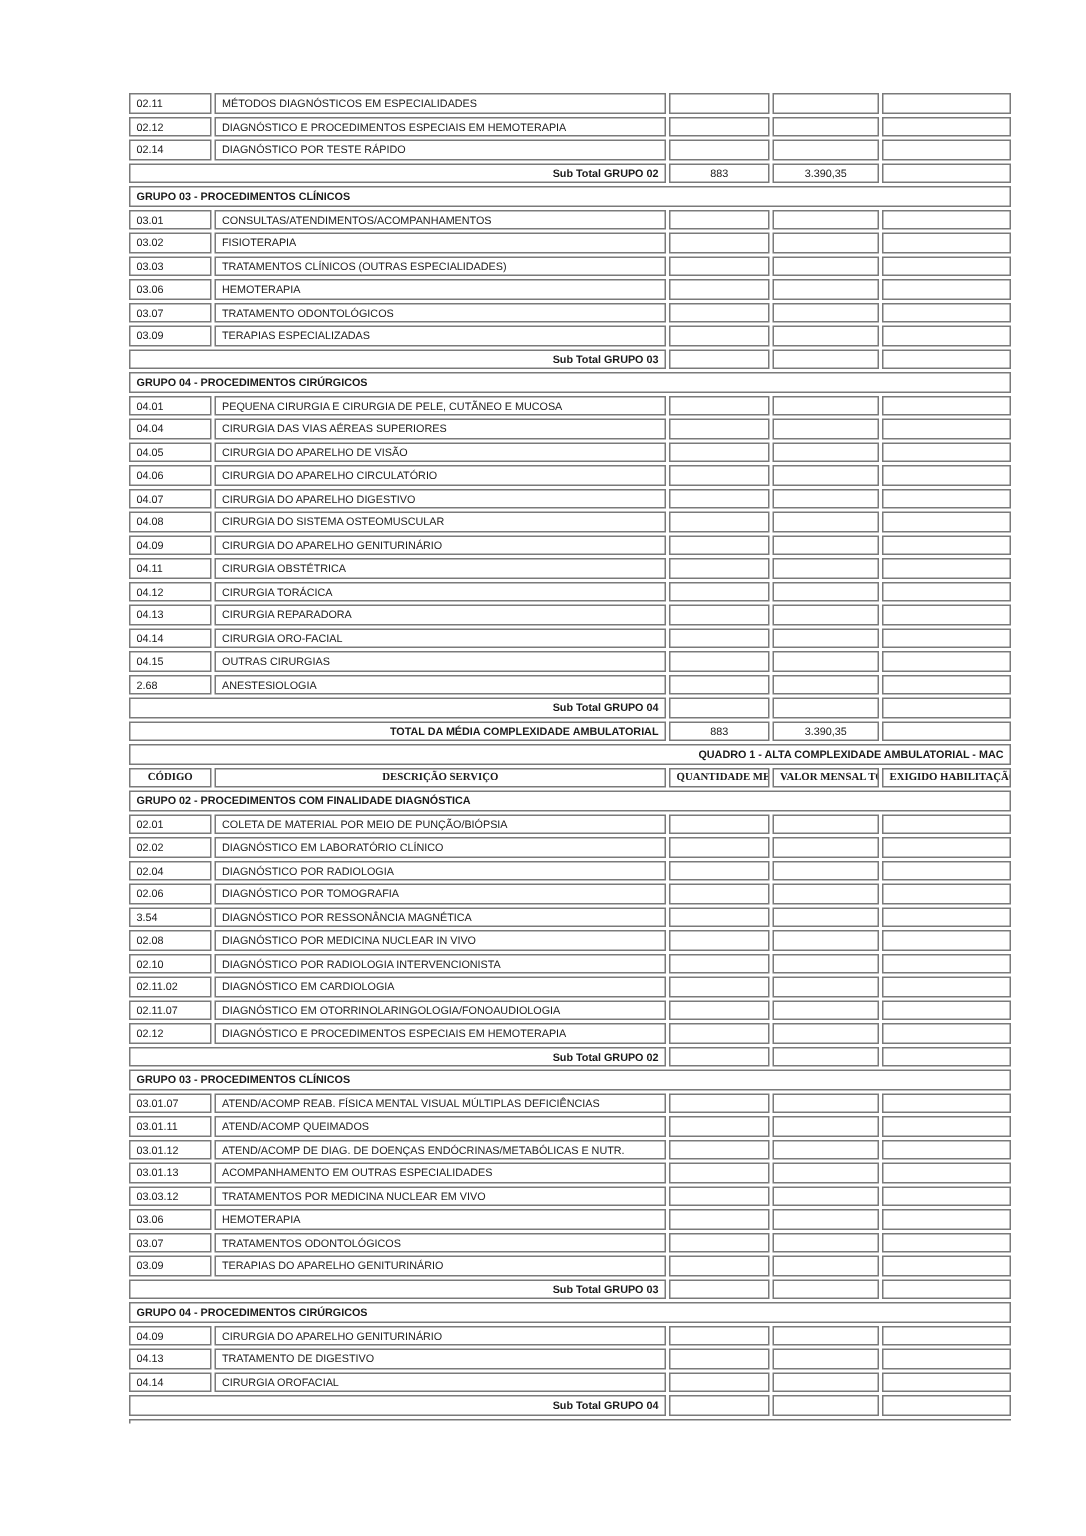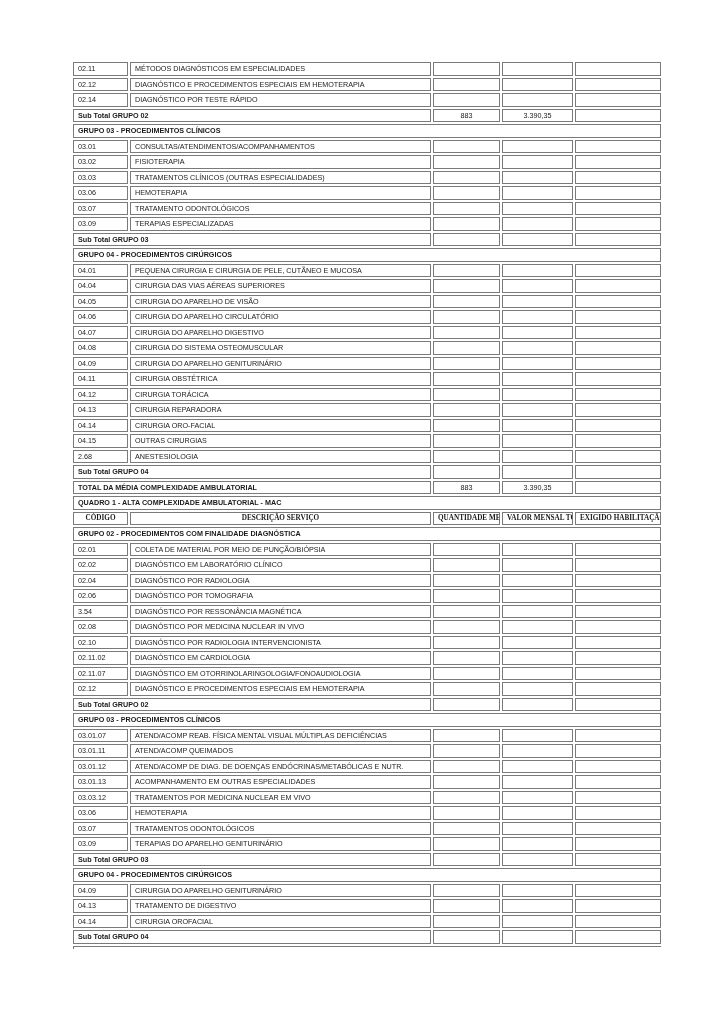--- a/index.html
+++ b/index.html
@@ -10,21 +10,21 @@
     body {
       width: 724px;
       height: 1024px;
       position: relative;
       overflow: hidden;
       font-family: "Liberation Sans", sans-serif;
       color: #1a1a1a;
     }
     .page {
       position: absolute;
-      left: 71px;
+      left: 84px;
       top: 60px;
       width: 584px;
     }
     table.grid {
       border-collapse: separate;
       border-spacing: 2px;
       width: 584px;
       table-layout: fixed;
       margin-left: 0;
     }
@@ -34,21 +34,21 @@
       padding: 0 4px;
       font-size: 7.2px;
       line-height: 11px;
       white-space: nowrap;
       overflow: hidden;
       background: #ffffff;
     }
     td.code { }
     td.desc { }
     td.num { text-align: center; }
-    td.center { text-align: left; font-weight: bold; }
+    td.center { text-align: right; font-weight: bold; }
     td.group { font-weight: bold; margin-left: 20px; }
     td.head {
       text-align: center;
       font-weight: bold;
       white-space: normal;
       height: 44px;
       line-height: 10.5px;
       font-size: 7.2px;
       font-family: Liberation Serif, serif;
     }

